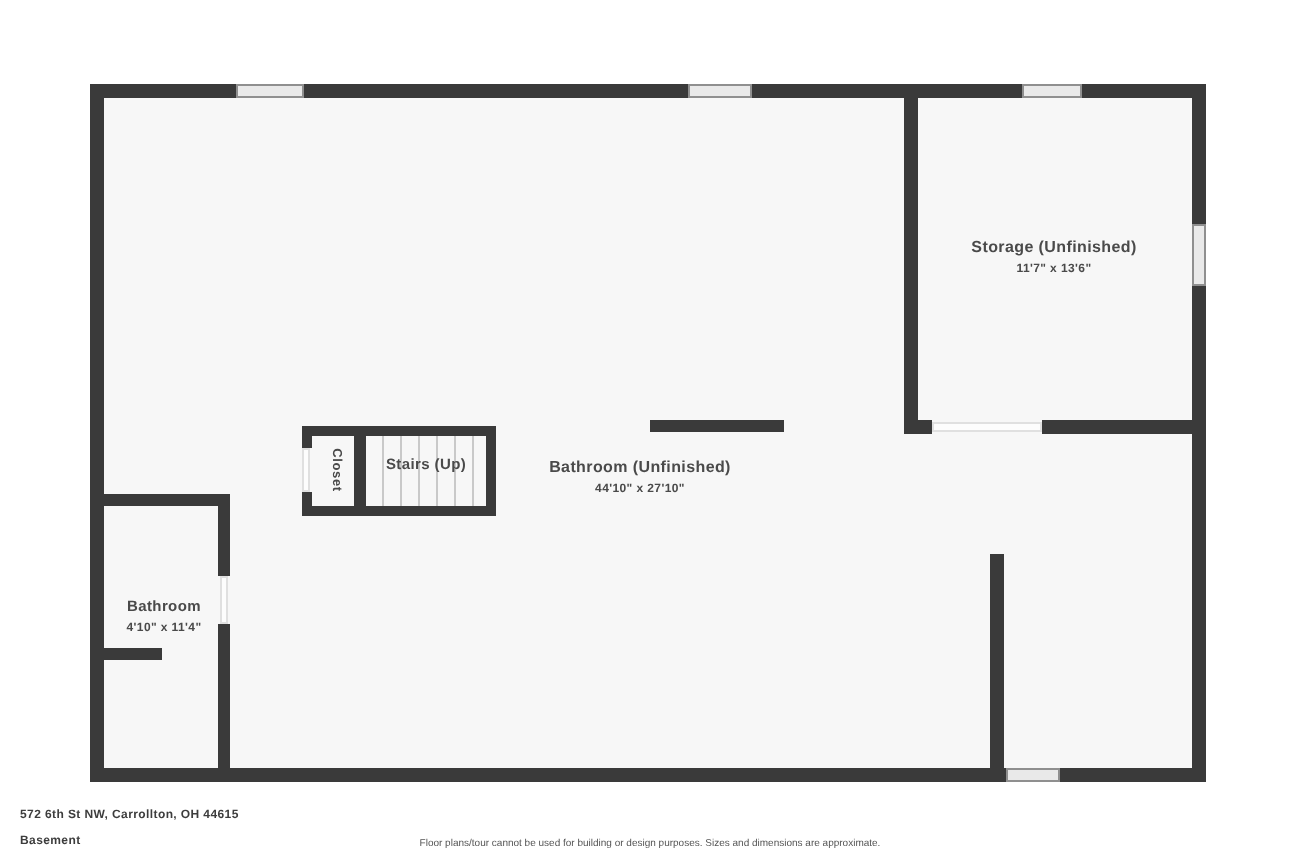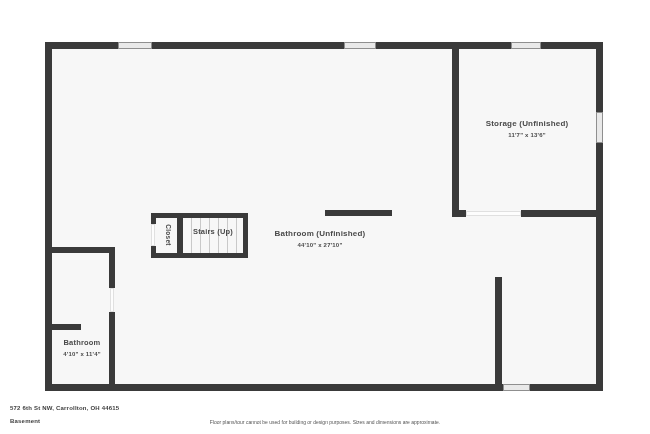--- a/index.html
+++ b/index.html
@@ -157,21 +157,21 @@
     <div class="room-title">Bathroom (Unfinished)</div>
     <div class="room-dims">44'10" x 27'10"</div>
   </div>
 
   <div class="room-label label-sm" style="left:213px; top:232px;">
     <div class="room-title">Stairs (Up)</div>
   </div>
 
   <div class="closet-label" style="left:168px; top:235px;">Closet</div>
 
-  <div class="room-label label-sm" style="left:82px; top:308px;margin-top:40px;">
+  <div class="room-label label-sm" style="left:82px; top:308px;">
     <div class="room-title">Bathroom</div>
     <div class="room-dims">4'10" x 11'4"</div>
   </div>
 
 </div>
 
 <div id="footer">
   <div class="footer-address">572 6th St NW, Carrollton, OH 44615</div>
   <div class="footer-floor">Basement</div>
   <div class="footer-disclaimer">Floor plans/tour cannot be used for building or design purposes. Sizes and dimensions are approximate.</div>

